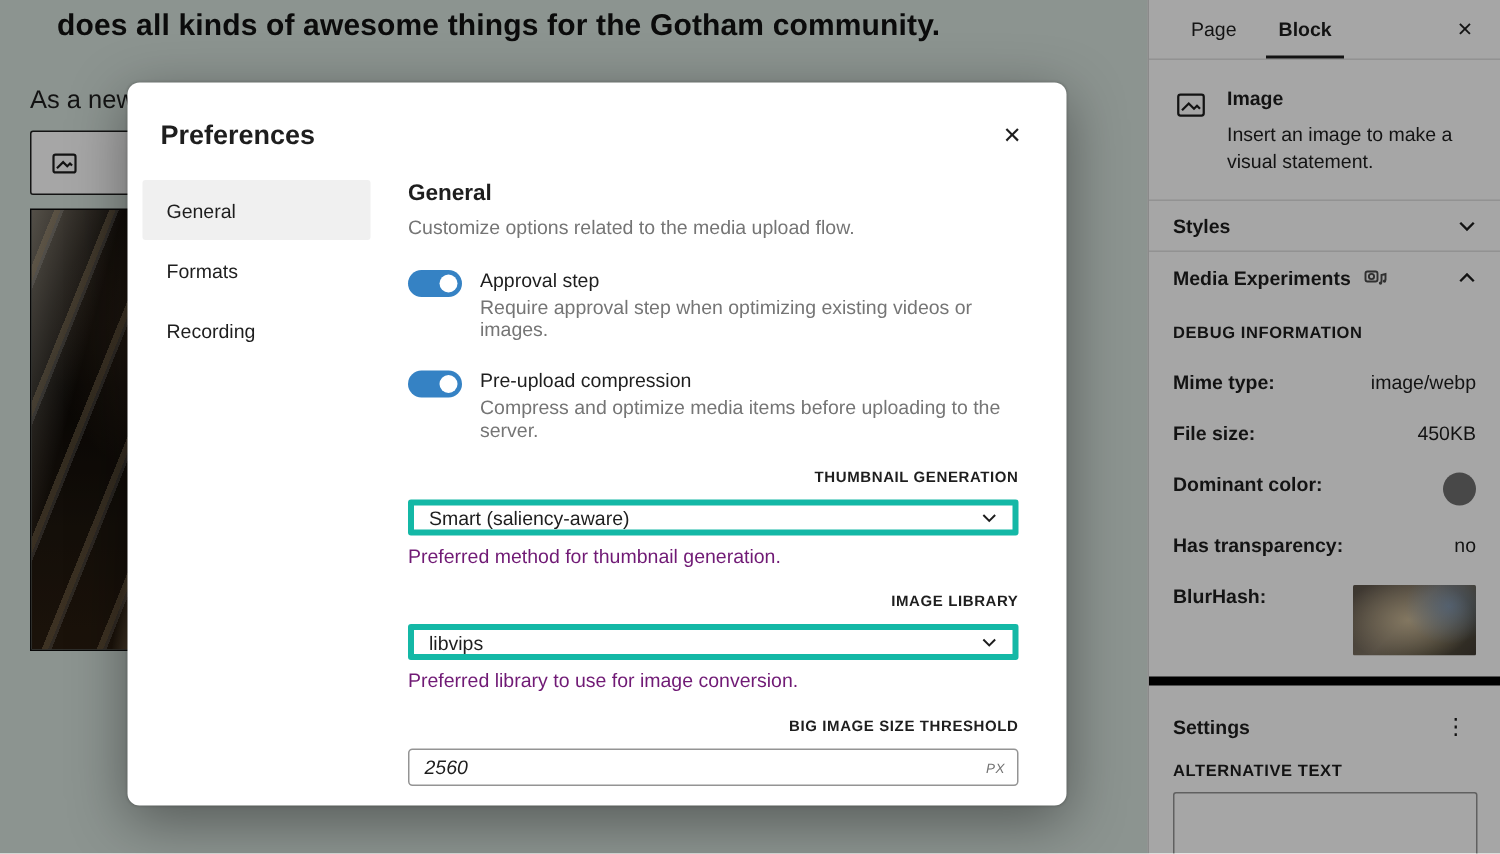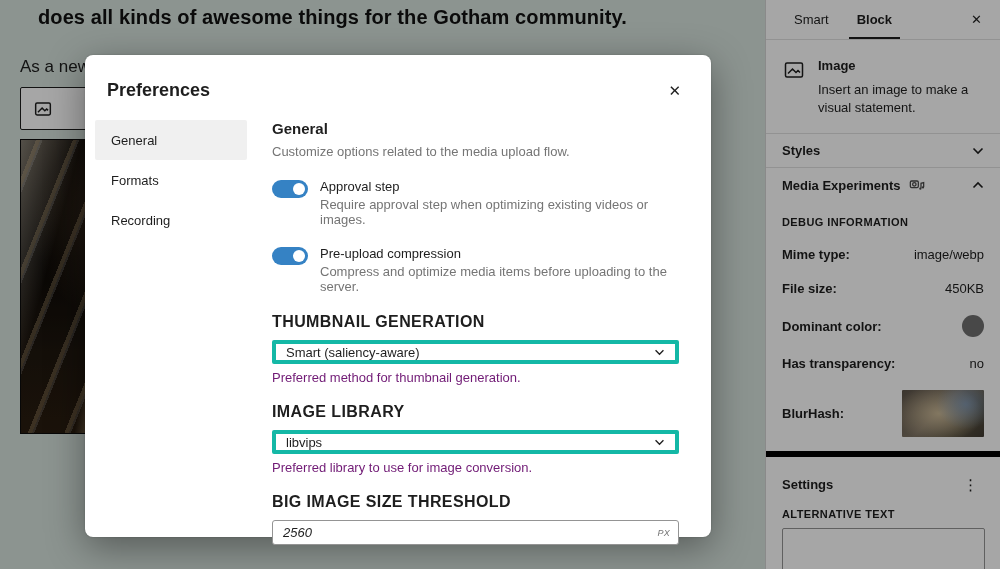--- a/index.html
+++ b/index.html
@@ -33,21 +33,21 @@
   .tab.active::after { content:""; position:absolute; left:6px; right:6px; bottom:0; height:2px; background:#1e1e1e; }
   .tabbar-close { margin-left:auto; font-size:13px; line-height:1; padding:4px; }
   .block-card { display:flex; gap:12px; padding:16px; border-bottom:1px solid #e0e0e0;justify-content:space-between; }
   .block-card .bc-title { font-size:13px; font-weight:700; margin:2px 0 8px; }
   .block-card .bc-desc { font-size:13px; line-height:1.4; }
   .panel-row { display:flex; align-items:center; justify-content:space-between; height:34px; padding:0 16px; border-bottom:1px solid #e0e0e0; }
   .panel-title { font-size:13px; font-weight:600; display:flex; align-items:center; gap:8px; }
   .chev { display:inline-block; }
   .meta-body { padding:4px 16px 14px; border-bottom:6px solid #000000; }
   .meta-heading { font-size:11px; font-weight:600; letter-spacing:.4px; margin:10px 0 2px; text-transform:uppercase; }
-  .kv { display:flex; align-items:center; justify-content:space-between; margin-top:19px;gap:24px; }
+  .kv { display:flex; justify-content:space-between; margin-top:19px;gap:24px; }
   .kv .k { font-size:13px; font-weight:600; }
   .kv .v { font-size:13px; text-align:right; }
   .swatch { width:22px; height:22px; border-radius:50%; background:#6f6f6f; }
   .blurhash { width:82px; height:47px; border-radius:1px;
     background:
       radial-gradient(60% 90% at 78% 30%, rgba(125,165,215,0.60), rgba(125,165,215,0) 60%),
       radial-gradient(75% 85% at 45% 50%, #c9b795, rgba(201,183,149,0) 72%),
       linear-gradient(135deg, #5c5349, #7d7263 45%, #57503f 75%, #403a32); }
   .settings-panel { padding:10px 16px 0; }
   .settings-head { display:flex; align-items:center; justify-content:space-between; margin:8px 0 14px; }
@@ -70,21 +70,21 @@
   .m-nav-item { height:40px; display:flex; align-items:center; padding:0 16px; font-size:13px; border-radius:2px; cursor:pointer; }
   .m-nav-item.active { background:#f0f0f0; }
   .m-content { margin-left:25px; width:421px; }
   .m-sec-title { font-size:15px; font-weight:600; margin-bottom:7px; }
   .m-sec-desc { font-size:13px; color:#757575; margin-bottom:20px; }
   .toggle-row { display:flex; gap:12px; margin-bottom:19px; }
   .toggle { flex:none; width:36px; height:18px; border-radius:9px; background:#3582c4; position:relative; margin-top:1px; cursor:pointer; }
   .toggle .knob { position:absolute; top:3px; right:3px; width:12px; height:12px; border-radius:50%; background:#fff; }
   .toggle-label { font-size:13px; }
   .toggle-help { font-size:13px; color:#757575; margin-top:3px; }
-  .field-label { font-size:16px; font-weight:600; letter-spacing:.4px; text-transform:uppercase; margin:4px 0 9px; }
+  .field-label { font-size:10px; font-weight:600; letter-spacing:.4px; text-transform:uppercase; margin:4px 0 9px;text-align:right; }
   .select { height:24px; border:4px solid #14b8a6; border-radius:2px; display:flex; align-items:center; justify-content:space-between; padding:0 10px; font-size:13px; background:#fff; cursor:pointer; }
   .field-help { font-size:13px; color:#701a75; margin:6px 0 18px; }
   .num-input { height:25px; border:1px solid #949494; border-radius:3px; display:flex; align-items:center; justify-content:space-between; padding:0 8px 0 10px; font-size:13px; background:#fff;font-style:italic; }
   .num-suffix { font-size:9px; color:#757575; letter-spacing:.3px; }
 
   svg.icon { display:block; }
 </style>
 </head>
 <body>
 
@@ -111,21 +111,21 @@
           <i></i>
         </span>
     </div>
   </div>
 
   <div class="image-block"></div>
 </div>
 
 <div class="sidebar">
   <div class="tabbar">
-    <div class="tab">Smart</div>
+    <div class="tab">Page</div>
     <div class="tab active">Block</div>
     <div class="tabbar-close">✕</div>
   </div>
 
   <div class="block-card">
     <svg class="icon" width="24" height="24" viewBox="0 0 24 24" fill="none" stroke="#1e1e1e" stroke-width="1.5" style="flex:none;margin-top:2px;">
       <rect x="3.5" y="5" width="17" height="14" rx="1.5"></rect>
       <path d="M6 15.5l4.5-4.5 3.5 3.5 2-2 2 2"></path>
     </svg>
     <div>

